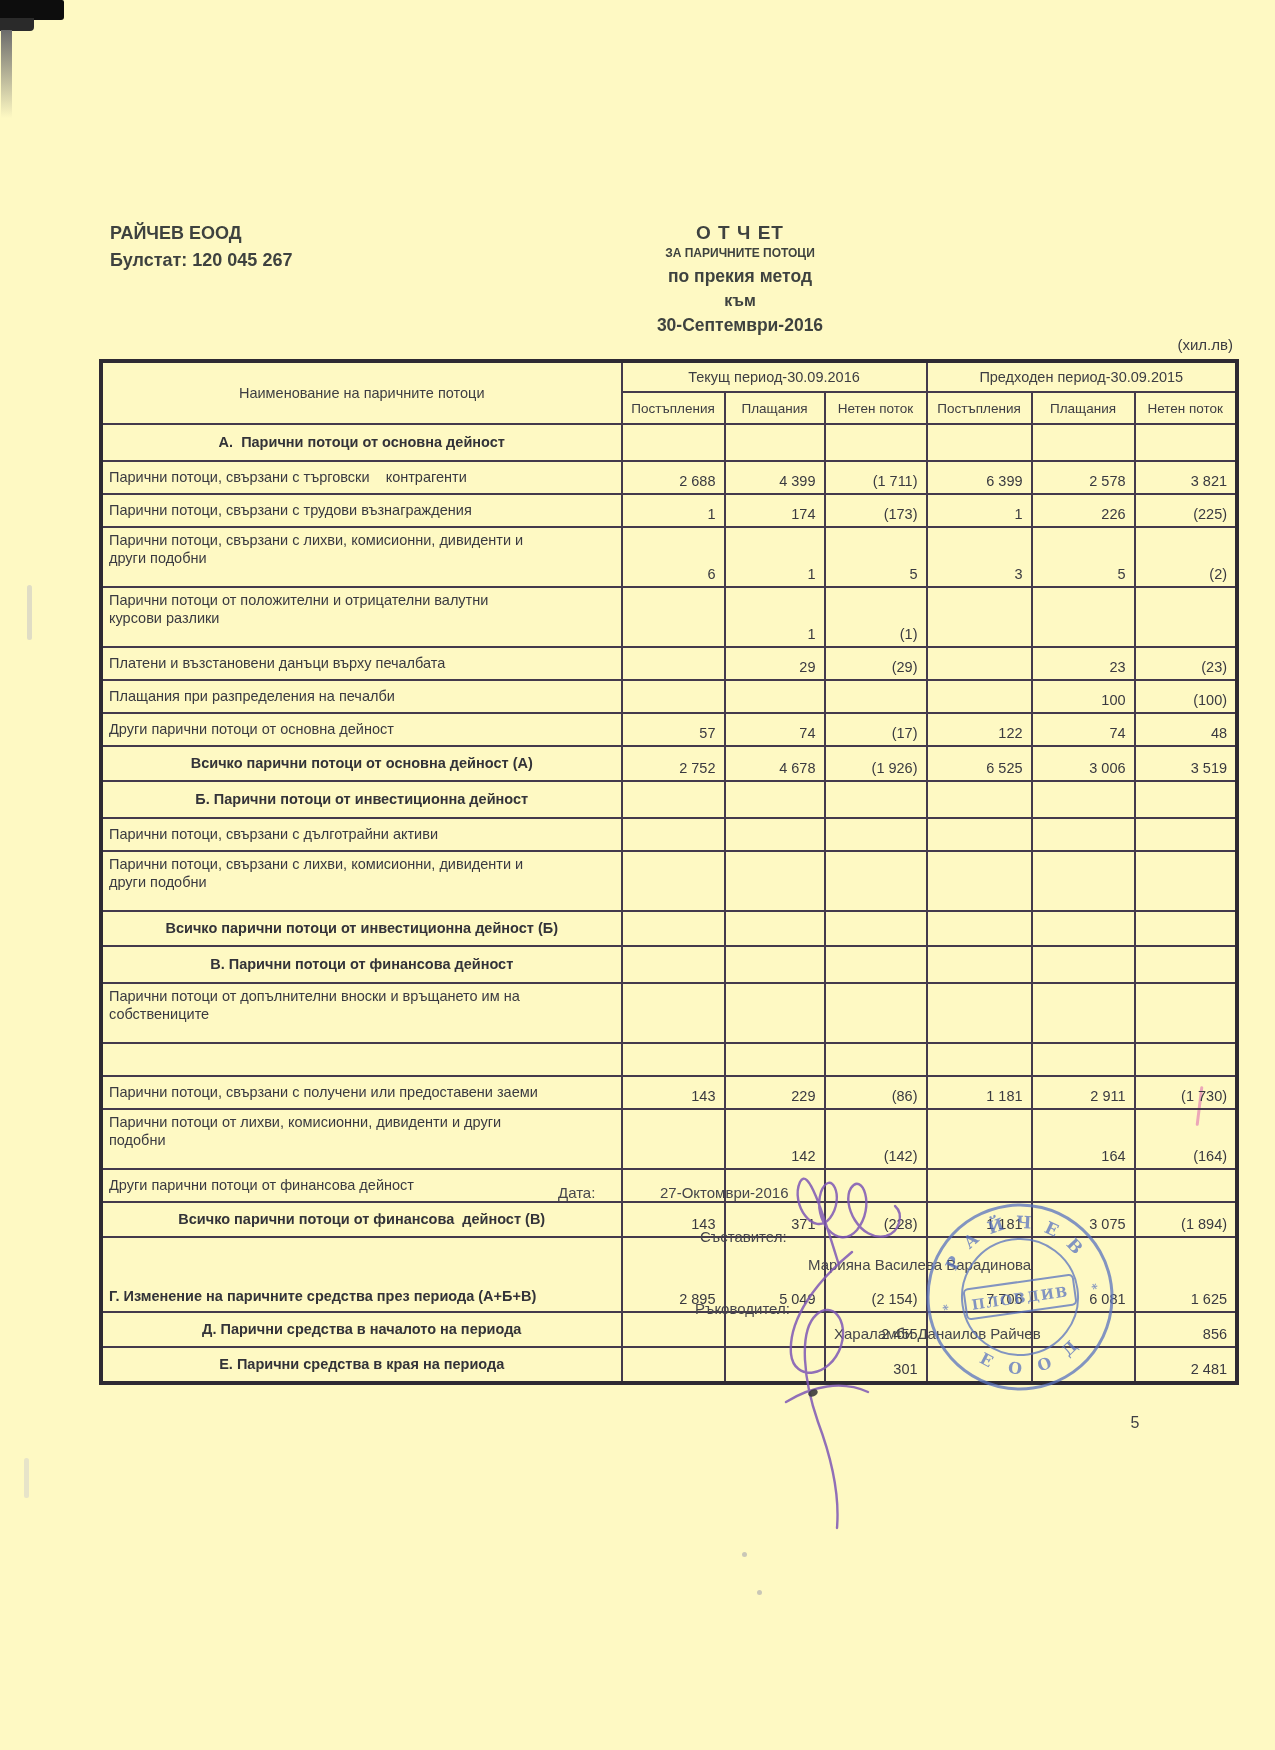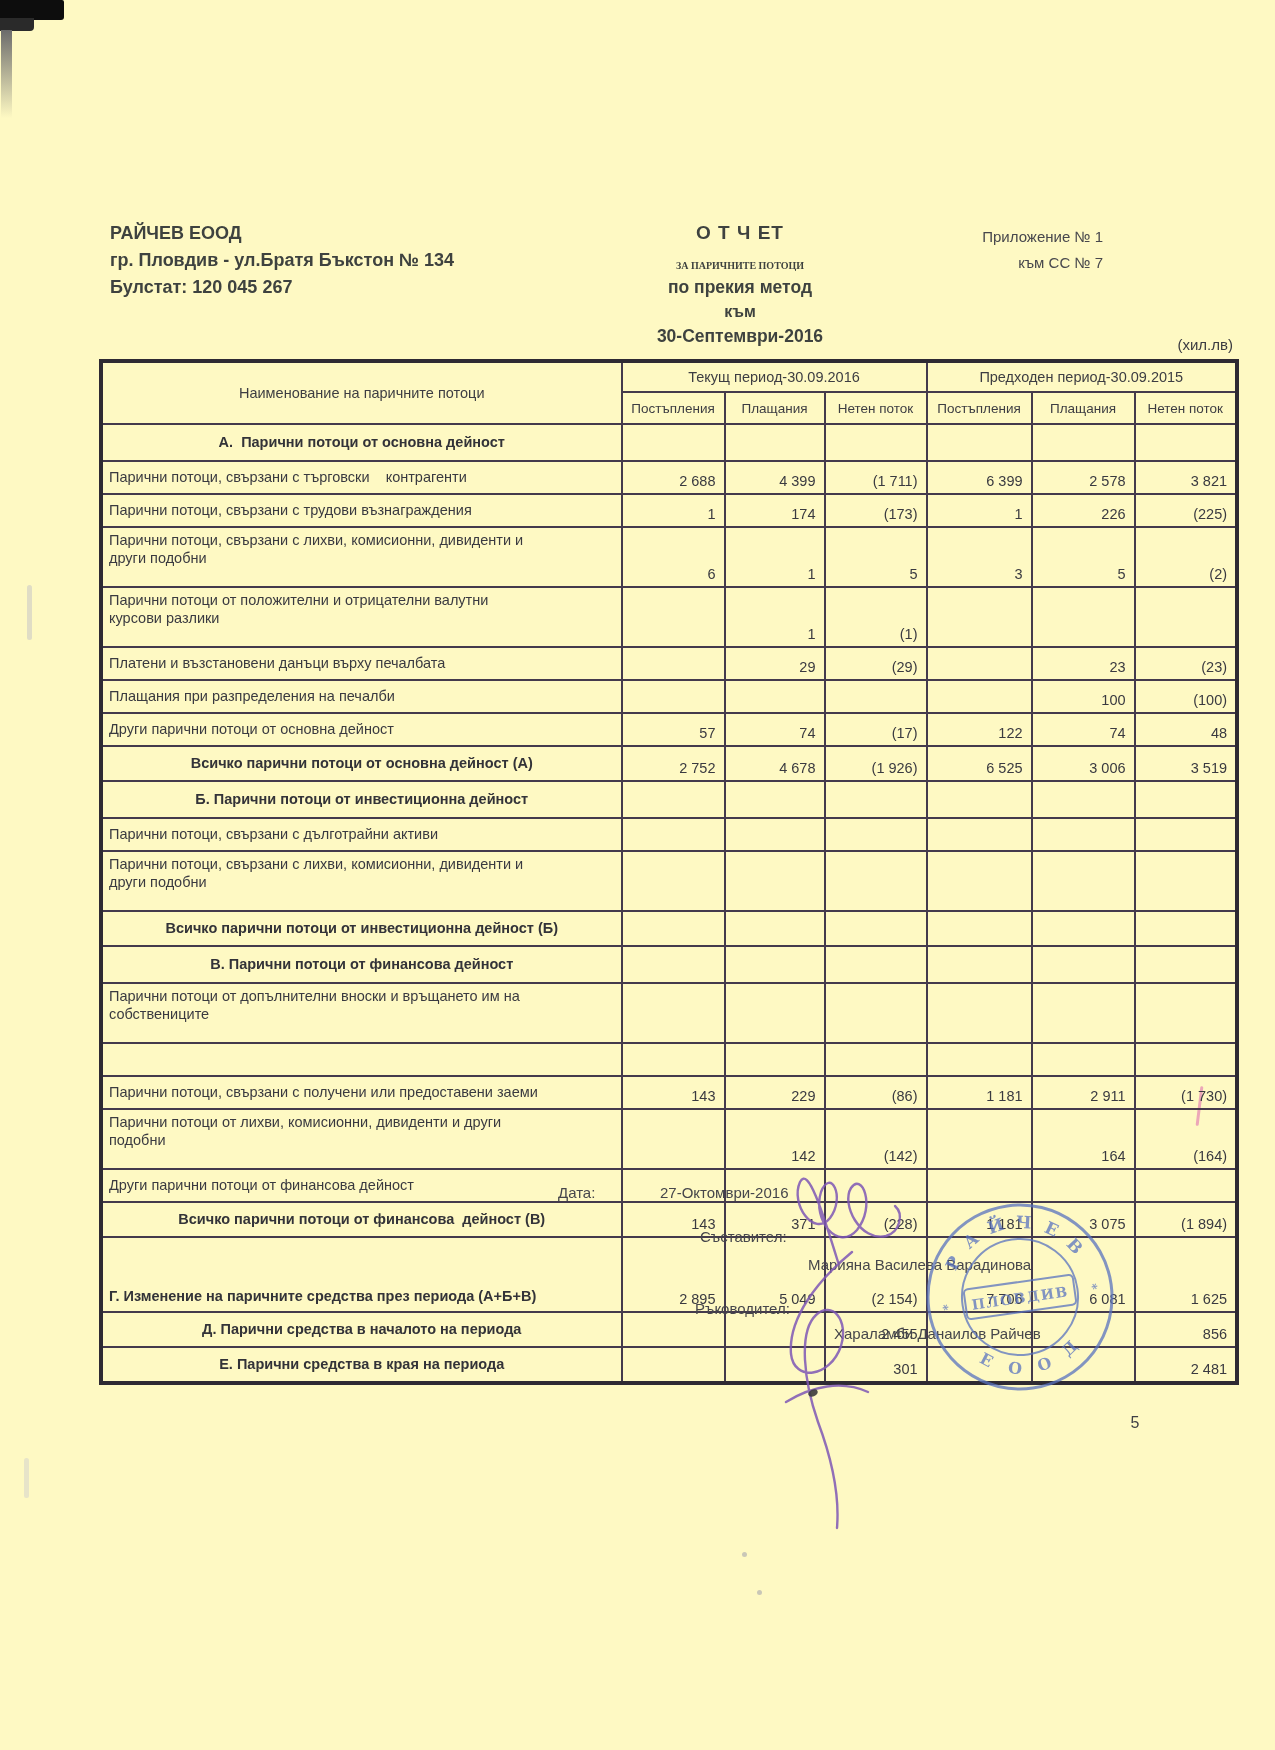--- a/index.html
+++ b/index.html
@@ -15,21 +15,21 @@
   .art-fade{left:1px;top:30px;width:11px;height:88px;background:linear-gradient(#6b6b6b,rgba(120,120,120,0));}
   .art-dash1{left:27px;top:585px;width:5px;height:55px;background:#c6c6c6;opacity:.55;border-radius:3px;}
   .art-dash2{left:24px;top:1458px;width:5px;height:40px;background:#cfcfcf;opacity:.5;border-radius:3px;}
   .art-dot{width:5px;height:5px;border-radius:50%;background:#b2b2b2;opacity:.7;}
   .art-pink{left:1198px;top:1086px;width:3px;height:40px;background:#e070b0;opacity:.6;transform:rotate(7deg);border-radius:2px;}
 
   
   .company{position:absolute;left:110px;top:220px;font-weight:bold;font-size:18px;line-height:27px;color:#3e423f;}
   .doc-title{position:absolute;left:590px;top:222px;width:300px;text-align:center;color:#3e423f;font-weight:bold;}
   .doc-title .t1{font-size:19px;letter-spacing:1px;}
-  .doc-title .t2{font-size:10px;margin-top:16px;font-family:Liberation Serif, serif;}
+  .doc-title .t2{font-size:12px;margin-top:2px;}
   .doc-title .t3{font-size:17.5px;margin-top:6px;}
   .doc-title .t4{font-size:16px;margin-top:5px;}
   .doc-title .t5{font-size:17.5px;margin-top:5px;}
   .annex{position:absolute;left:903px;top:224px;width:200px;text-align:right;font-size:15px;line-height:26px;color:#47474c;}
   .unit-note{position:absolute;left:1035px;top:336px;width:198px;text-align:right;font-weight:normal;font-size:15px;color:#3c3c41;}
 
   
   table.cf{
     position:absolute;left:100px;top:360px;width:1135px;
     border-collapse:collapse;table-layout:fixed;
@@ -74,36 +74,31 @@
   <div class="art art-bar2"></div>
   <div class="art art-fade"></div>
   <div class="art art-dash1"></div>
   <div class="art art-dash2"></div>
   <div class="art art-dot" style="left:742px;top:1552px;"></div>
   <div class="art art-dot" style="left:757px;top:1590px;"></div>
   <div class="art art-pink"></div>
 
   <div class="company">
     <div>РАЙЧЕВ ЕООД</div>
-    <div>гр. Пловдив - ул.Братя Бъкстон № 134</div>
     <div>Булстат: 120 045 267</div>
   </div>
 
   <div class="doc-title">
     <div class="t1">О Т Ч ЕТ</div>
     <div class="t2">ЗА ПАРИЧНИТЕ ПОТОЦИ</div>
     <div class="t3">по прекия метод</div>
     <div class="t4">към</div>
     <div class="t5">30-Септември-2016</div>
   </div>
 
-  <div class="annex">
-    <div>Приложение № 1</div>
-    <div>към СС № 7</div>
-  </div>
 
   <div class="unit-note">(хил.лв)</div>
 
   <table class="cf">
     <colgroup>
       <col class="c-name">
         <col class="c-n1">
         <col class="c-n2">
         <col class="c-n3">
       <col class="c-n4">

